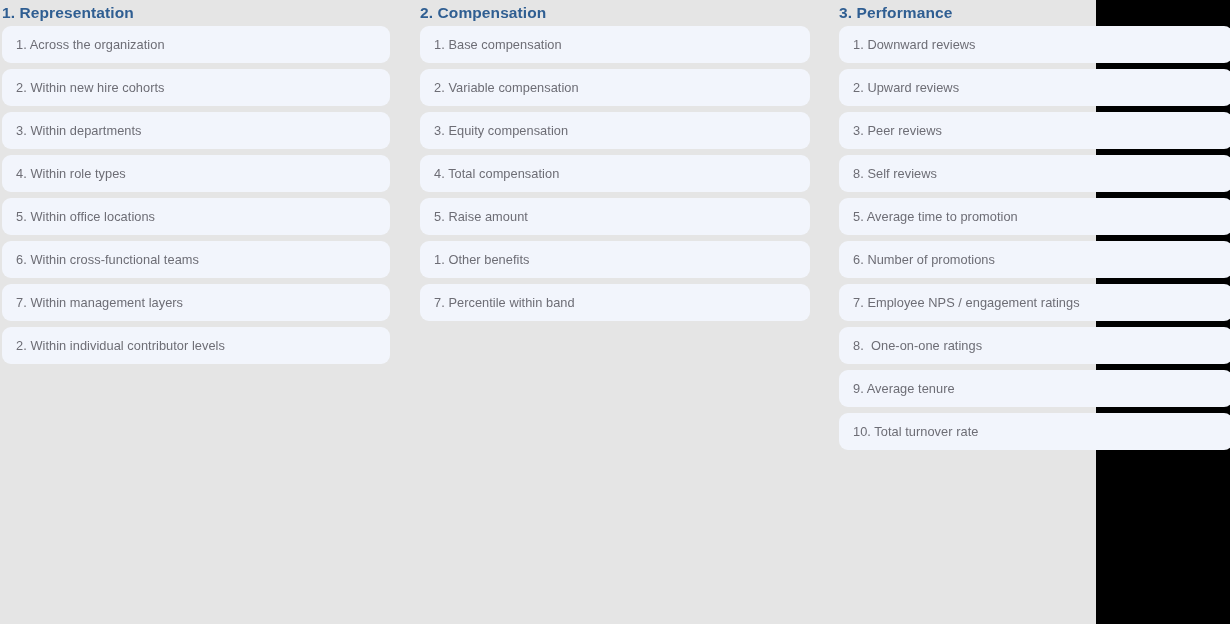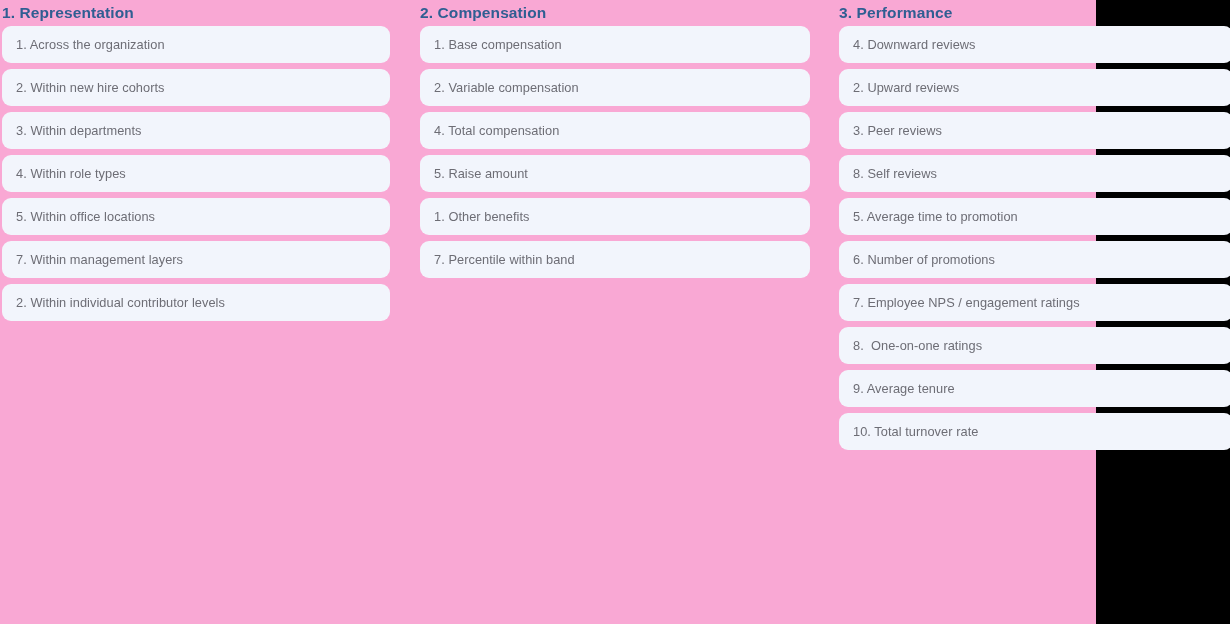--- a/index.html
+++ b/index.html
@@ -13,21 +13,21 @@
     height: 624px;
     overflow: hidden;
     font-family: "Liberation Sans", sans-serif;
     -webkit-font-smoothing: antialiased;
   }
 
   #board {
     position: relative;
     width: 1096px;
     height: 624px;
-    background: #f9a8d4;
+    background: #e5e5e5;
   }
 
   .column {
     position: absolute;
     top: 0;
     display: flex;
     flex-direction: column;
   }
 
   .column-1 { left: 2px;   width: 388px; }
@@ -88,57 +88,63 @@
         <div class="card">
           <span class="card-label">3. Within departments</span>
         </div>
         <div class="card">
           <span class="card-label">4. Within role types</span>
         </div>
         <div class="card">
           <span class="card-label">5. Within office locations</span>
         </div>
         <div class="card">
+          <span class="card-label">6. Within cross-functional teams</span>
+        </div>
+        <div class="card">
           <span class="card-label">7. Within management layers</span>
         </div>
         <div class="card">
           <span class="card-label">2. Within individual contributor levels</span>
         </div>
       </div>
   </section>
 
   <section class="column column-2">
     <h2 class="column-title">2. Compensation</h2>
     <div class="card-list">
         <div class="card">
           <span class="card-label">1. Base compensation</span>
         </div>
         <div class="card">
           <span class="card-label">2. Variable compensation</span>
+        </div>
+        <div class="card">
+          <span class="card-label">3. Equity compensation</span>
         </div>
         <div class="card">
           <span class="card-label">4. Total compensation</span>
         </div>
         <div class="card">
           <span class="card-label">5. Raise amount</span>
         </div>
         <div class="card">
           <span class="card-label">1. Other benefits</span>
         </div>
         <div class="card">
           <span class="card-label">7. Percentile within band</span>
         </div>
       </div>
   </section>
 
   <section class="column column-3">
     <h2 class="column-title">3. Performance</h2>
     <div class="card-list">
         <div class="card">
-          <span class="card-label">4. Downward reviews</span>
+          <span class="card-label">1. Downward reviews</span>
         </div>
         <div class="card">
           <span class="card-label">2. Upward reviews</span>
         </div>
         <div class="card">
           <span class="card-label">3. Peer reviews</span>
         </div>
         <div class="card">
           <span class="card-label">8. Self reviews</span>
         </div>

